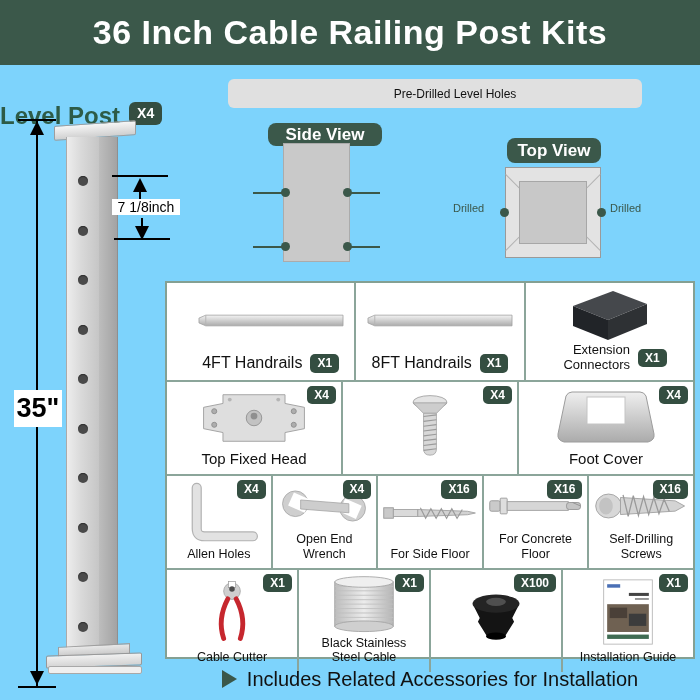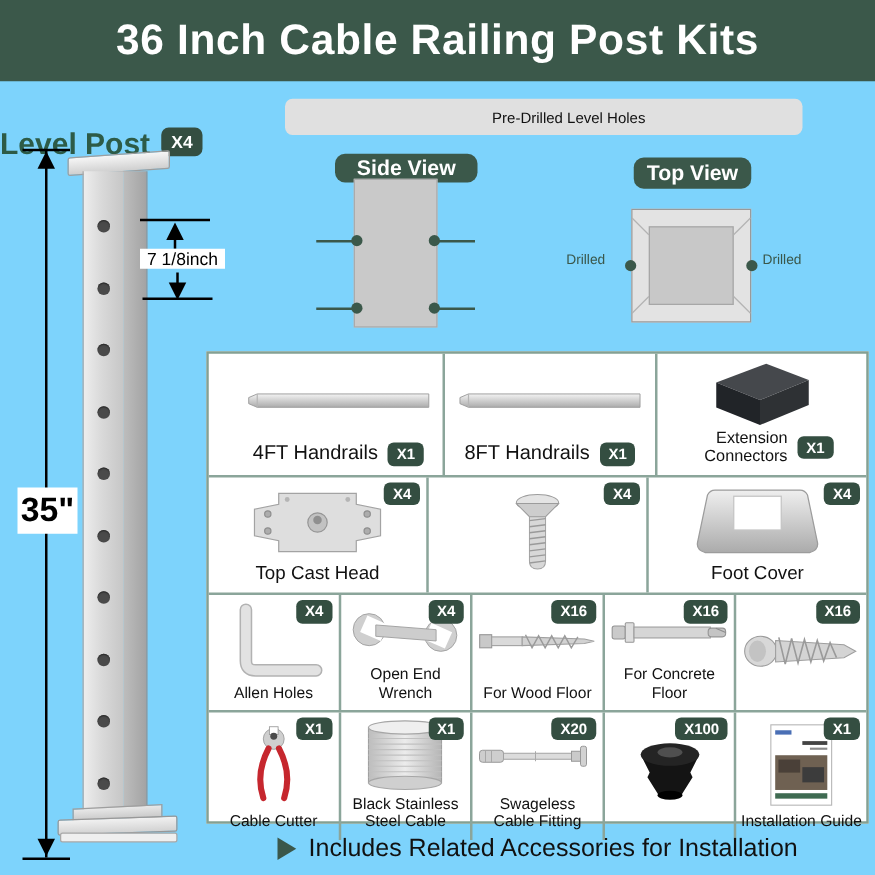--- a/index.html
+++ b/index.html
@@ -147,21 +147,21 @@
   <div class="side-view-rect"></div>
   <div class="cable-line" style="left:253px;top:192px;width:31px"></div>
   <div class="cable-line" style="left:349px;top:192px;width:31px"></div>
   <div class="cable-line" style="left:253px;top:246px;width:31px"></div>
   <div class="cable-line" style="left:349px;top:246px;width:31px"></div>
   <div class="cable-dot" style="left:281px;top:188px"></div>
   <div class="cable-dot" style="left:343px;top:188px"></div>
   <div class="cable-dot" style="left:281px;top:242px"></div>
   <div class="cable-dot" style="left:343px;top:242px"></div>
 
-  <div class="view-pill" style="left:507px;top:126px;width:94px;height:25px">
+  <div class="view-pill" style="left:507px;top:138px;width:94px;height:25px">
     <span>Top View</span>
   </div>
   <div class="topview-outer">
     <div class="topview-inner"></div>
     <div class="tv-diag" style="left:0;top:6px;transform:rotate(45deg);transform-origin:left top"></div>
     <div class="tv-diag" style="right:0;top:6px;transform:rotate(-45deg);transform-origin:right top"></div>
     <div class="tv-diag" style="left:0;bottom:6px;transform:rotate(-45deg);transform-origin:left bottom"></div>
     <div class="tv-diag" style="right:0;bottom:6px;transform:rotate(45deg);transform-origin:right bottom"></div>
   </div>
   <div class="cable-dot" style="left:500px;top:208px"></div>
@@ -230,21 +230,21 @@
               <circle cx="60" cy="31" r="3.5" fill="#8f8f8f"></circle>
               <circle cx="19" cy="26" r="2.6" fill="#adadad" stroke="#8f8f8f"></circle>
               <circle cx="19" cy="40" r="2.6" fill="#adadad" stroke="#8f8f8f"></circle>
               <circle cx="101" cy="26" r="2.6" fill="#adadad" stroke="#8f8f8f"></circle>
               <circle cx="101" cy="40" r="2.6" fill="#adadad" stroke="#8f8f8f"></circle>
               <circle cx="35" cy="14" r="2" fill="#b5b5b5"></circle>
               <circle cx="85" cy="14" r="2" fill="#b5b5b5"></circle>
             </svg>
           </div>
           <span class="badge corner-badge">X4</span>
-          <span class="item-label">Top Cast Head</span>
+          <span class="item-label">Top Fixed Head</span>
         </div>
         <div class="kit-cell">
           <div class="icon-box">
             <svg width="52" height="66" viewBox="0 0 52 82">
               <ellipse cx="26" cy="10" rx="21" ry="8" fill="#e4e4e4" stroke="#9c9c9c"></ellipse>
               <polygon points="5,11 47,11 34,24 18,24" fill="#cdcdcd" stroke="#9c9c9c"></polygon>
               <path d="M18,24 h16 v44 q0,8 -8,8 q-8,0 -8,-8 Z" fill="#d8d8d8" stroke="#a3a3a3"></path>
               <g stroke="#9a9a9a" stroke-width="1.4">
                 <line x1="18" y1="28" x2="34" y2="26"></line>
                 <line x1="18" y1="34" x2="34" y2="32"></line>
@@ -303,21 +303,21 @@
         <div class="kit-cell">
           <div class="icon-box">
             <svg width="96" height="26" viewBox="0 0 110 28">
               <rect x="2" y="8" width="11" height="12" fill="#c9c9c9" stroke="#979797"></rect>
               <rect x="13" y="10" width="28" height="8" fill="#dadada" stroke="#a0a0a0"></rect>
               <polygon points="41,10 98,12 107,14 98,16 41,18" fill="#d2d2d2" stroke="#a0a0a0"></polygon>
               <path d="M44,8 l6,12 6,-11 6,11 6,-11 6,11 6,-11 6,11 6,-10" fill="none" stroke="#9a9a9a" stroke-width="1.3"></path>
             </svg>
           </div>
           <span class="badge corner-badge">X16</span>
-          <span class="item-label">For Wood Floor</span>
+          <span class="item-label">For Side Floor</span>
         </div>
         <div class="kit-cell">
           <div class="icon-box">
             <svg width="96" height="24" viewBox="0 0 110 26">
               <rect x="2" y="7" width="12" height="12" rx="2" fill="#cacaca" stroke="#949494"></rect>
               <rect x="14" y="4" width="8" height="18" rx="1" fill="#dedede" stroke="#979797"></rect>
               <rect x="22" y="8" width="70" height="10" fill="#d6d6d6" stroke="#9e9e9e"></rect>
               <rect x="90" y="9" width="16" height="8" rx="3" fill="#c4c4c4" stroke="#949494"></rect>
               <line x1="97" y1="9" x2="106" y2="13" stroke="#8d8d8d"></line>
             </svg>
@@ -328,20 +328,21 @@
         <div class="kit-cell">
           <div class="icon-box">
             <svg width="94" height="40" viewBox="0 0 110 46">
               <ellipse cx="17" cy="23" rx="15" ry="14" fill="#d8d8d8" stroke="#9c9c9c"></ellipse>
               <ellipse cx="14" cy="23" rx="8" ry="10" fill="#c3c3c3"></ellipse>
               <polygon points="31,13 95,17 106,23 95,29 31,33" fill="#d4d4d4" stroke="#9e9e9e"></polygon>
               <path d="M34,10 l6,25 6,-24 6,23 6,-22 6,21 6,-20 6,19 6,-17 6,14" fill="none" stroke="#9a9a9a" stroke-width="1.5"></path>
             </svg>
           </div>
           <span class="badge corner-badge">X16</span>
+          <span class="item-label">Self-Drilling Screws</span>
         </div>
       </div>
     <div class="kit-row small">
         <div class="kit-cell">
           <div class="icon-box">
             <svg width="64" height="64" viewBox="0 0 70 92">
               <rect x="29" y="2" width="12" height="10" fill="#ffffff"></rect>
               <circle cx="35" cy="16" r="12" fill="#cfcfcf" stroke="#9a9a9a"></circle>
               <rect x="30" y="2" width="10" height="9" fill="#fff" stroke="#9a9a9a"></rect>
               <circle cx="35" cy="13" r="4" fill="#4c4c4c"></circle>
@@ -376,35 +377,20 @@
               </g>
               <ellipse cx="45" cy="9" rx="33" ry="6" fill="#efefef" stroke="#a6a6a6"></ellipse>
               <ellipse cx="45" cy="59" rx="33" ry="6" fill="#cfcfcf" stroke="#a6a6a6"></ellipse>
             </svg>
           </div>
           <span class="badge corner-badge">X1</span>
           <span class="item-label mid">Black Stainless Steel Cable</span>
         </div>
         <div class="kit-cell">
           <div class="icon-box">
-            <svg width="96" height="26" viewBox="0 0 120 30">
-              <rect x="2" y="9" width="24" height="12" rx="3" fill="#cecece" stroke="#989898"></rect>
-              <line x1="8" y1="9" x2="8" y2="21" stroke="#a8a8a8"></line>
-              <line x1="14" y1="9" x2="14" y2="21" stroke="#a8a8a8"></line>
-              <rect x="26" y="12" width="68" height="6" fill="#dcdcdc" stroke="#a2a2a2"></rect>
-              <line x1="58" y1="10" x2="58" y2="20" stroke="#a8a8a8"></line>
-              <rect x="94" y="10" width="9" height="10" fill="#cacaca" stroke="#989898"></rect>
-              <rect x="103" y="5" width="6" height="20" rx="2" fill="#d2d2d2" stroke="#989898"></rect>
-            </svg>
-          </div>
-          <span class="badge corner-badge">X20</span>
-          <span class="item-label mid">Swageless Cable Fitting</span>
-        </div>
-        <div class="kit-cell">
-          <div class="icon-box">
             <svg width="74" height="56" viewBox="0 0 80 62">
               <path d="M15,16 L22,30 L20,34 L30,50 L50,50 L60,34 L58,30 L65,16 Z" fill="#141414"></path>
               <ellipse cx="40" cy="50" rx="11" ry="4" fill="#000"></ellipse>
               <ellipse cx="40" cy="14" rx="26" ry="10" fill="#242424"></ellipse>
               <ellipse cx="40" cy="12" rx="11" ry="4.5" fill="#4f4f4f"></ellipse>
             </svg>
           </div>
           <span class="badge corner-badge">X100</span>
         </div>
         <div class="kit-cell">

